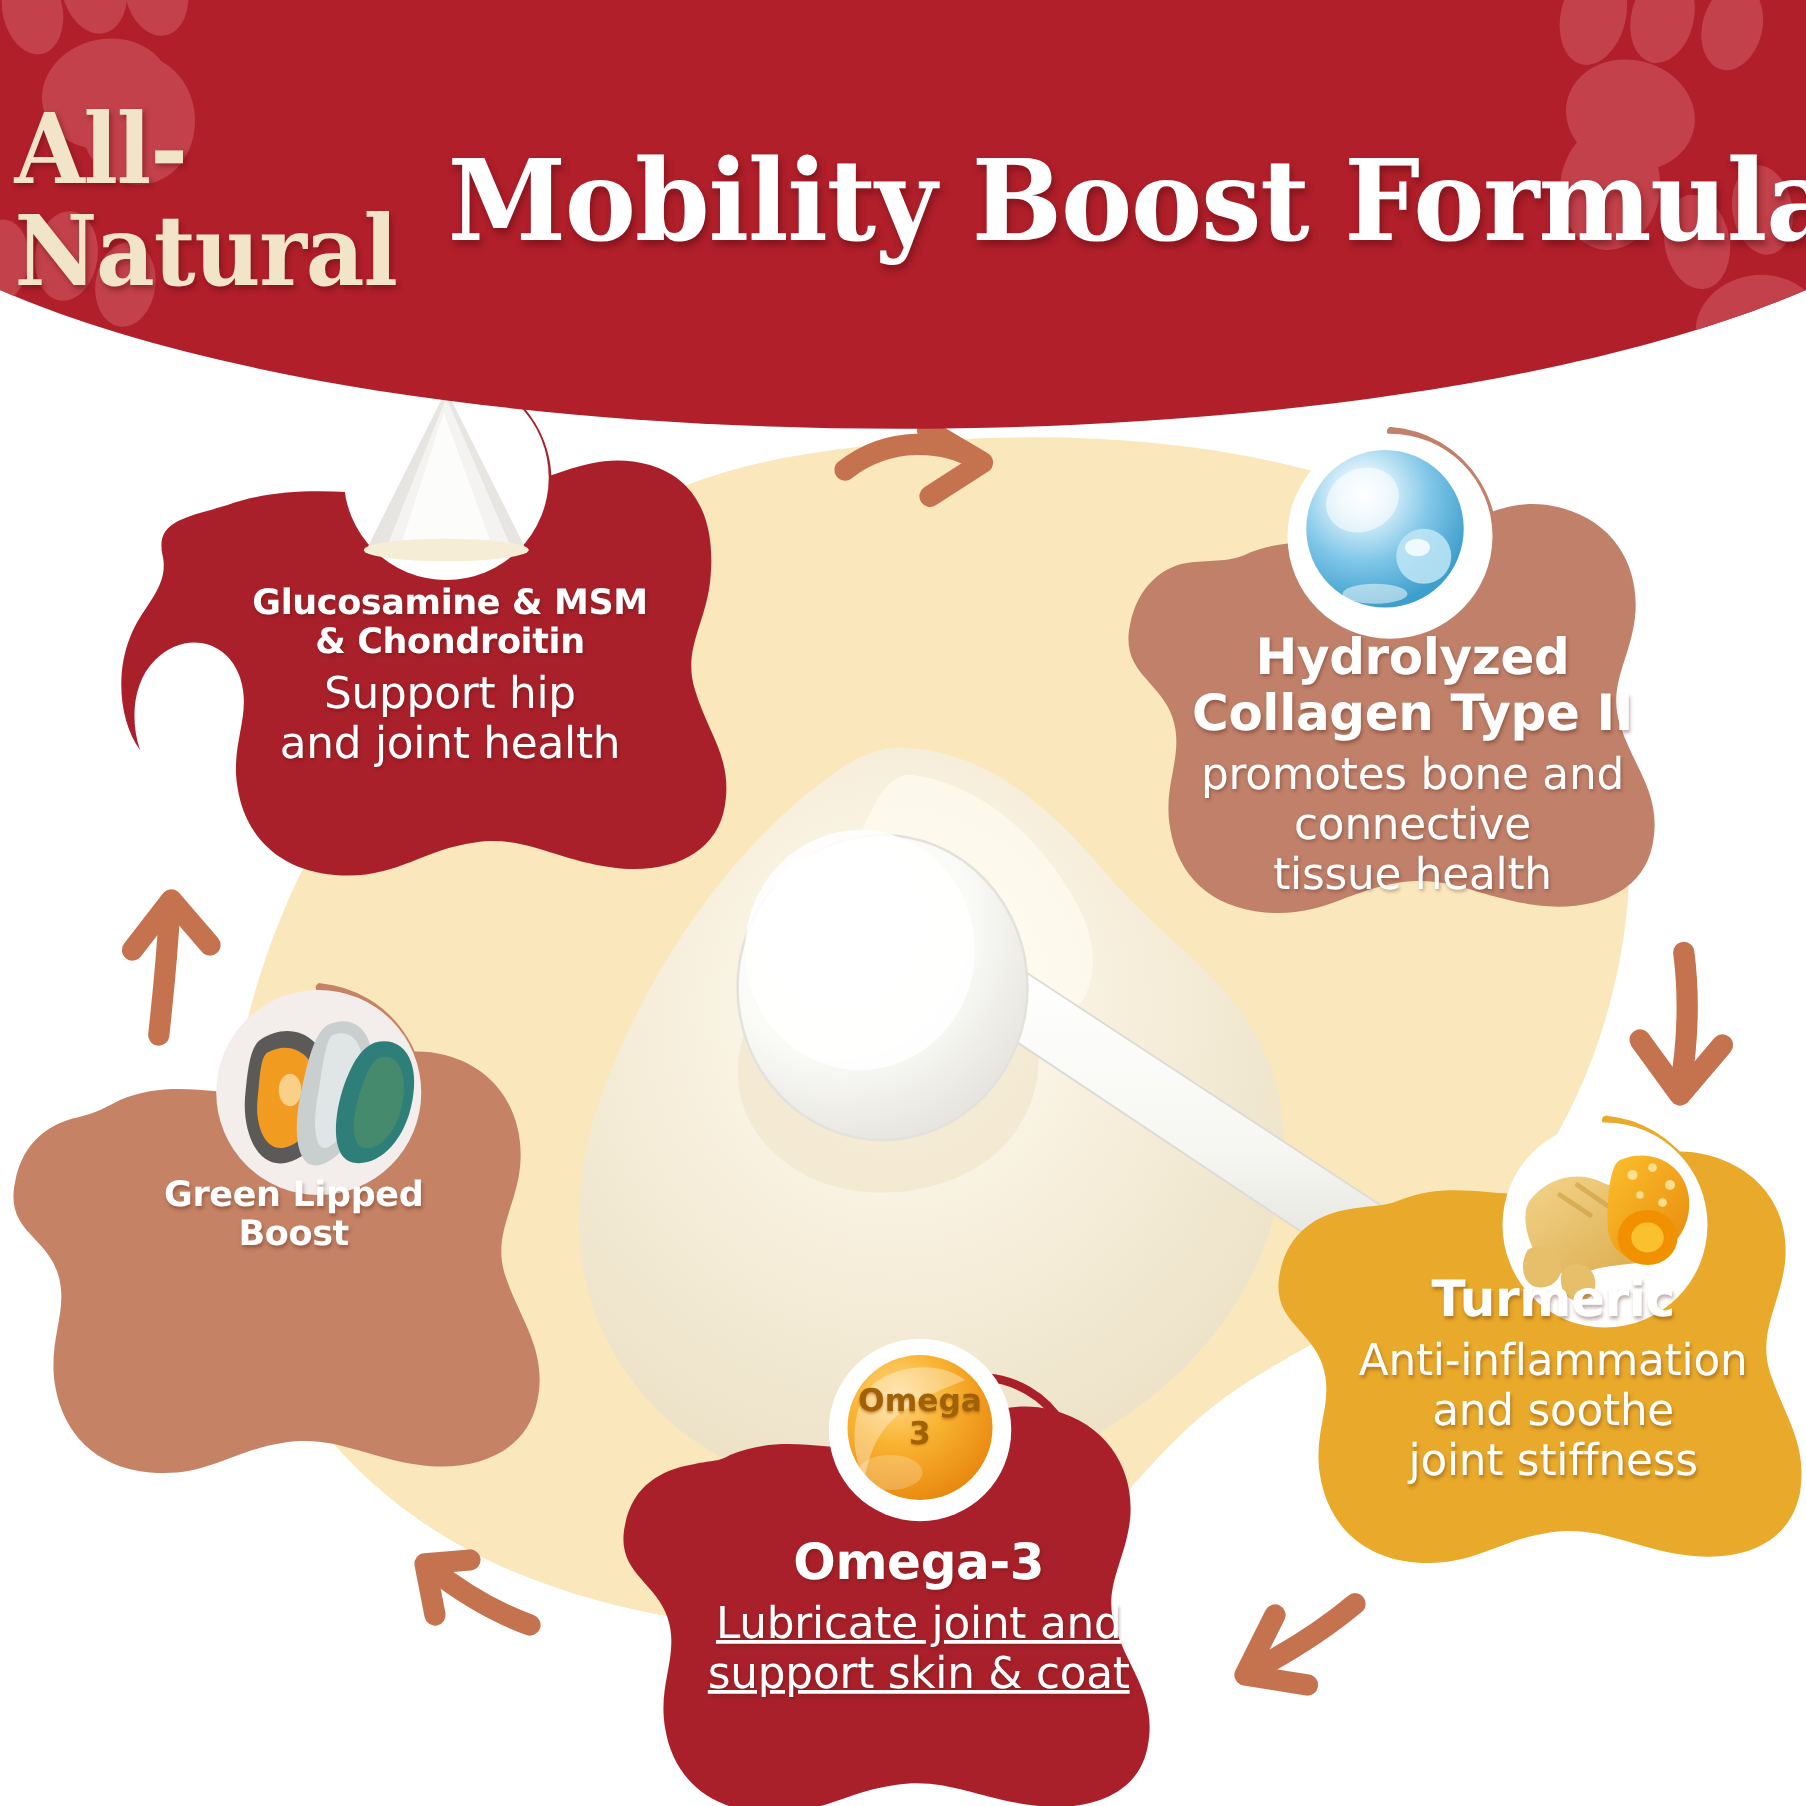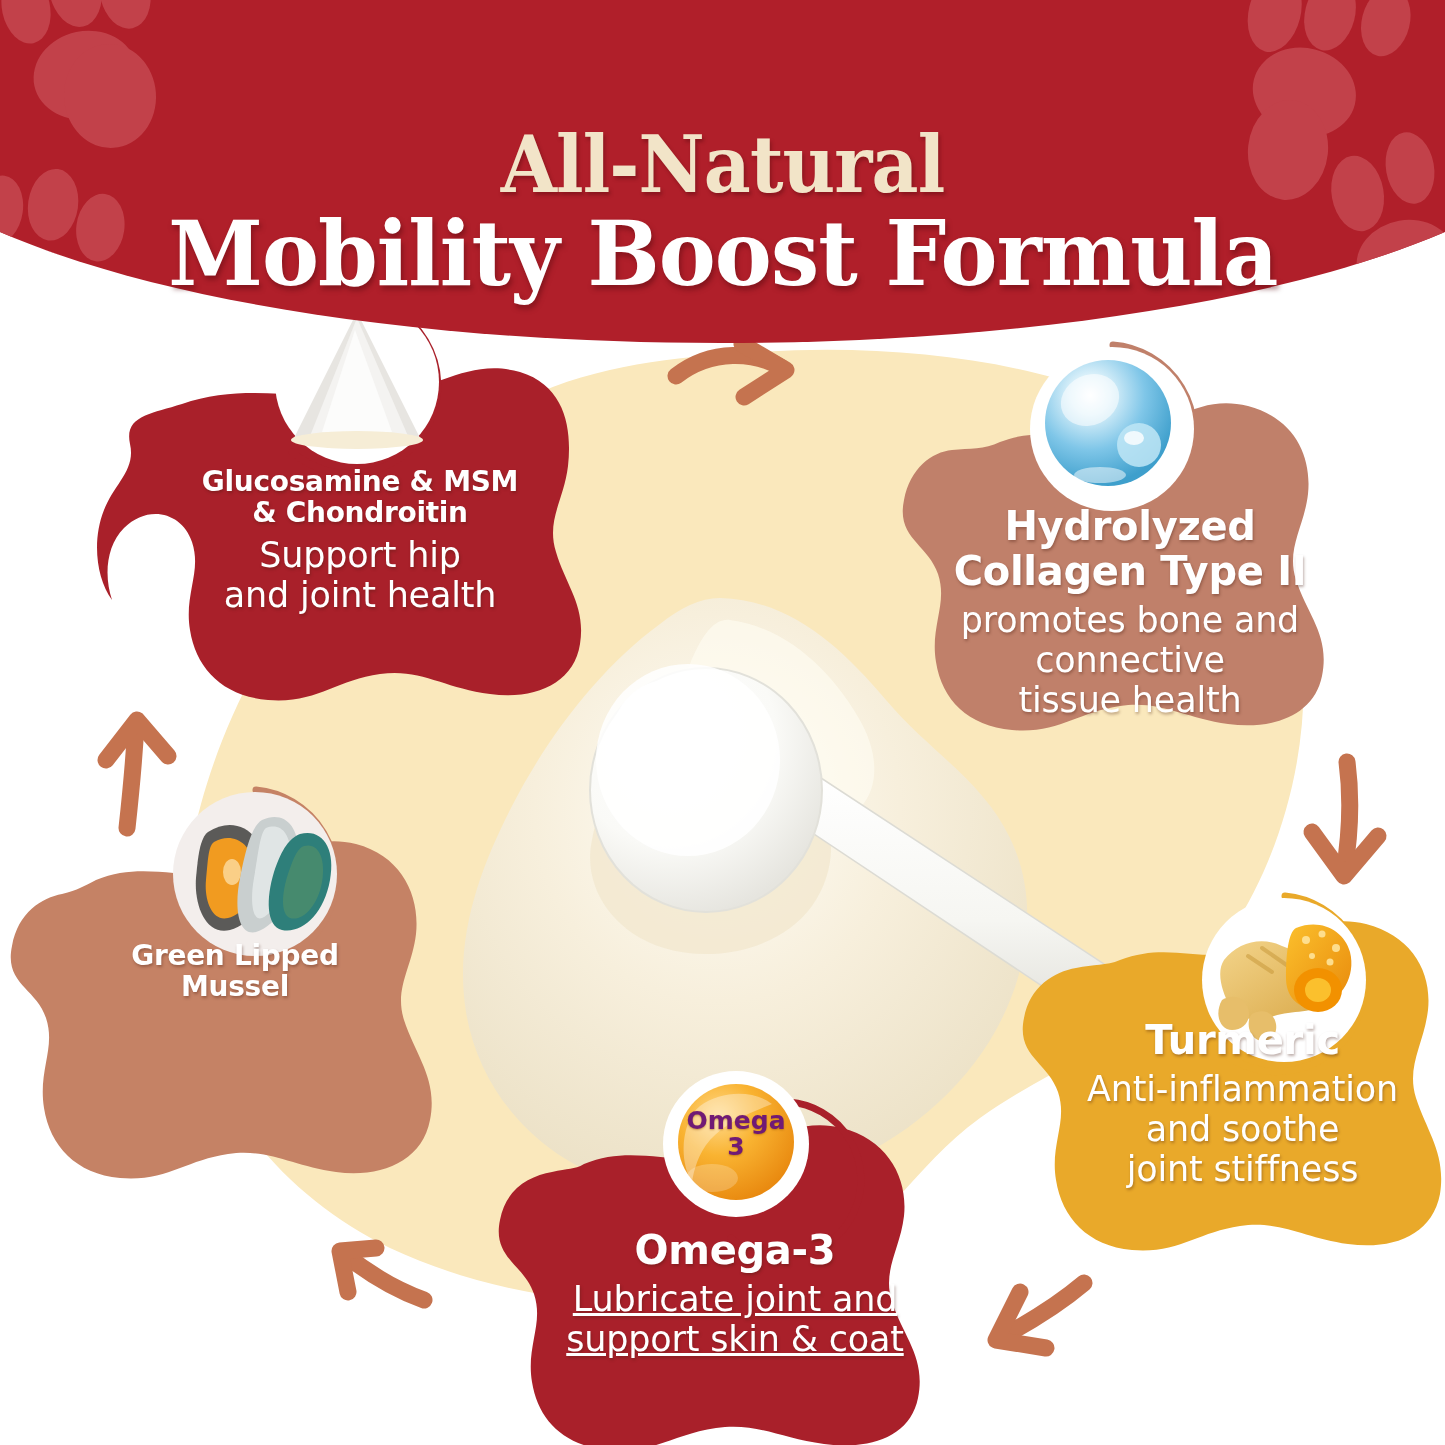--- a/index.html
+++ b/index.html
@@ -10,21 +10,21 @@
     overflow:hidden;
     position:relative;
   }
   #stage { position:absolute; inset:0; width:1445px; height:1445px; }
   .layer { position:absolute; inset:0; width:1445px; height:1445px; }
   svg.layer { display:block; }
 
   
   .hdr-wrap {
     position:absolute; top:0; left:0; width:1445px; height:300px;
-    display:flex; flex-direction:column; align-items:center; justify-content:flex-end;
+    display:flex; flex-direction:row; align-items:center; justify-content:space-between;
     padding-top:22px; pointer-events:none;
   }
   .hdr-line1 {
     font-family:"DejaVu Serif", serif;
     font-weight:700;
     font-size:78px;
     letter-spacing:-1px;
     color:#F2E4C8;
     line-height:1.05;
     text-shadow:2px 3px 4px rgba(90,10,16,.45);
@@ -398,21 +398,21 @@
     <div class="b-sub">
       <div>promotes bone and</div>
       <div>connective</div>
       <div>tissue health</div>
     </div>
   </div>
 
   <div class="badge-text" id="t-mussel">
     <div class="b-title">
       <div>Green Lipped</div>
-      <div>Mussel</div>
+      <div>Boost</div>
     </div>
   </div>
 
   <div class="badge-text" id="t-turmeric">
     <div class="b-title">
       <div>Turmeric</div>
     </div>
     <div class="b-sub">
       <div>Anti-inflammation</div>
       <div>and soothe</div>
@@ -424,19 +424,19 @@
     <div class="b-title">
       <div>Omega-3</div>
     </div>
     <div class="b-sub">
       <div>Lubricate joint and</div>
       <div>support skin &amp; coat</div>
     </div>
   </div>
 
   <div style="position:absolute;left:671px;top:1108px;width:130px;text-align:center;
-              color:#701a75;font-weight:700;font-size:25px;line-height:1.05;
+              color:#a16207;font-weight:700;font-size:25px;line-height:1.05;
               text-shadow:0 1px 2px rgba(150,80,0,.5);pointer-events:none;">
     <div>Omega</div>
     <div>3</div>
   </div>
 
 </div>
 
 </body></html>

